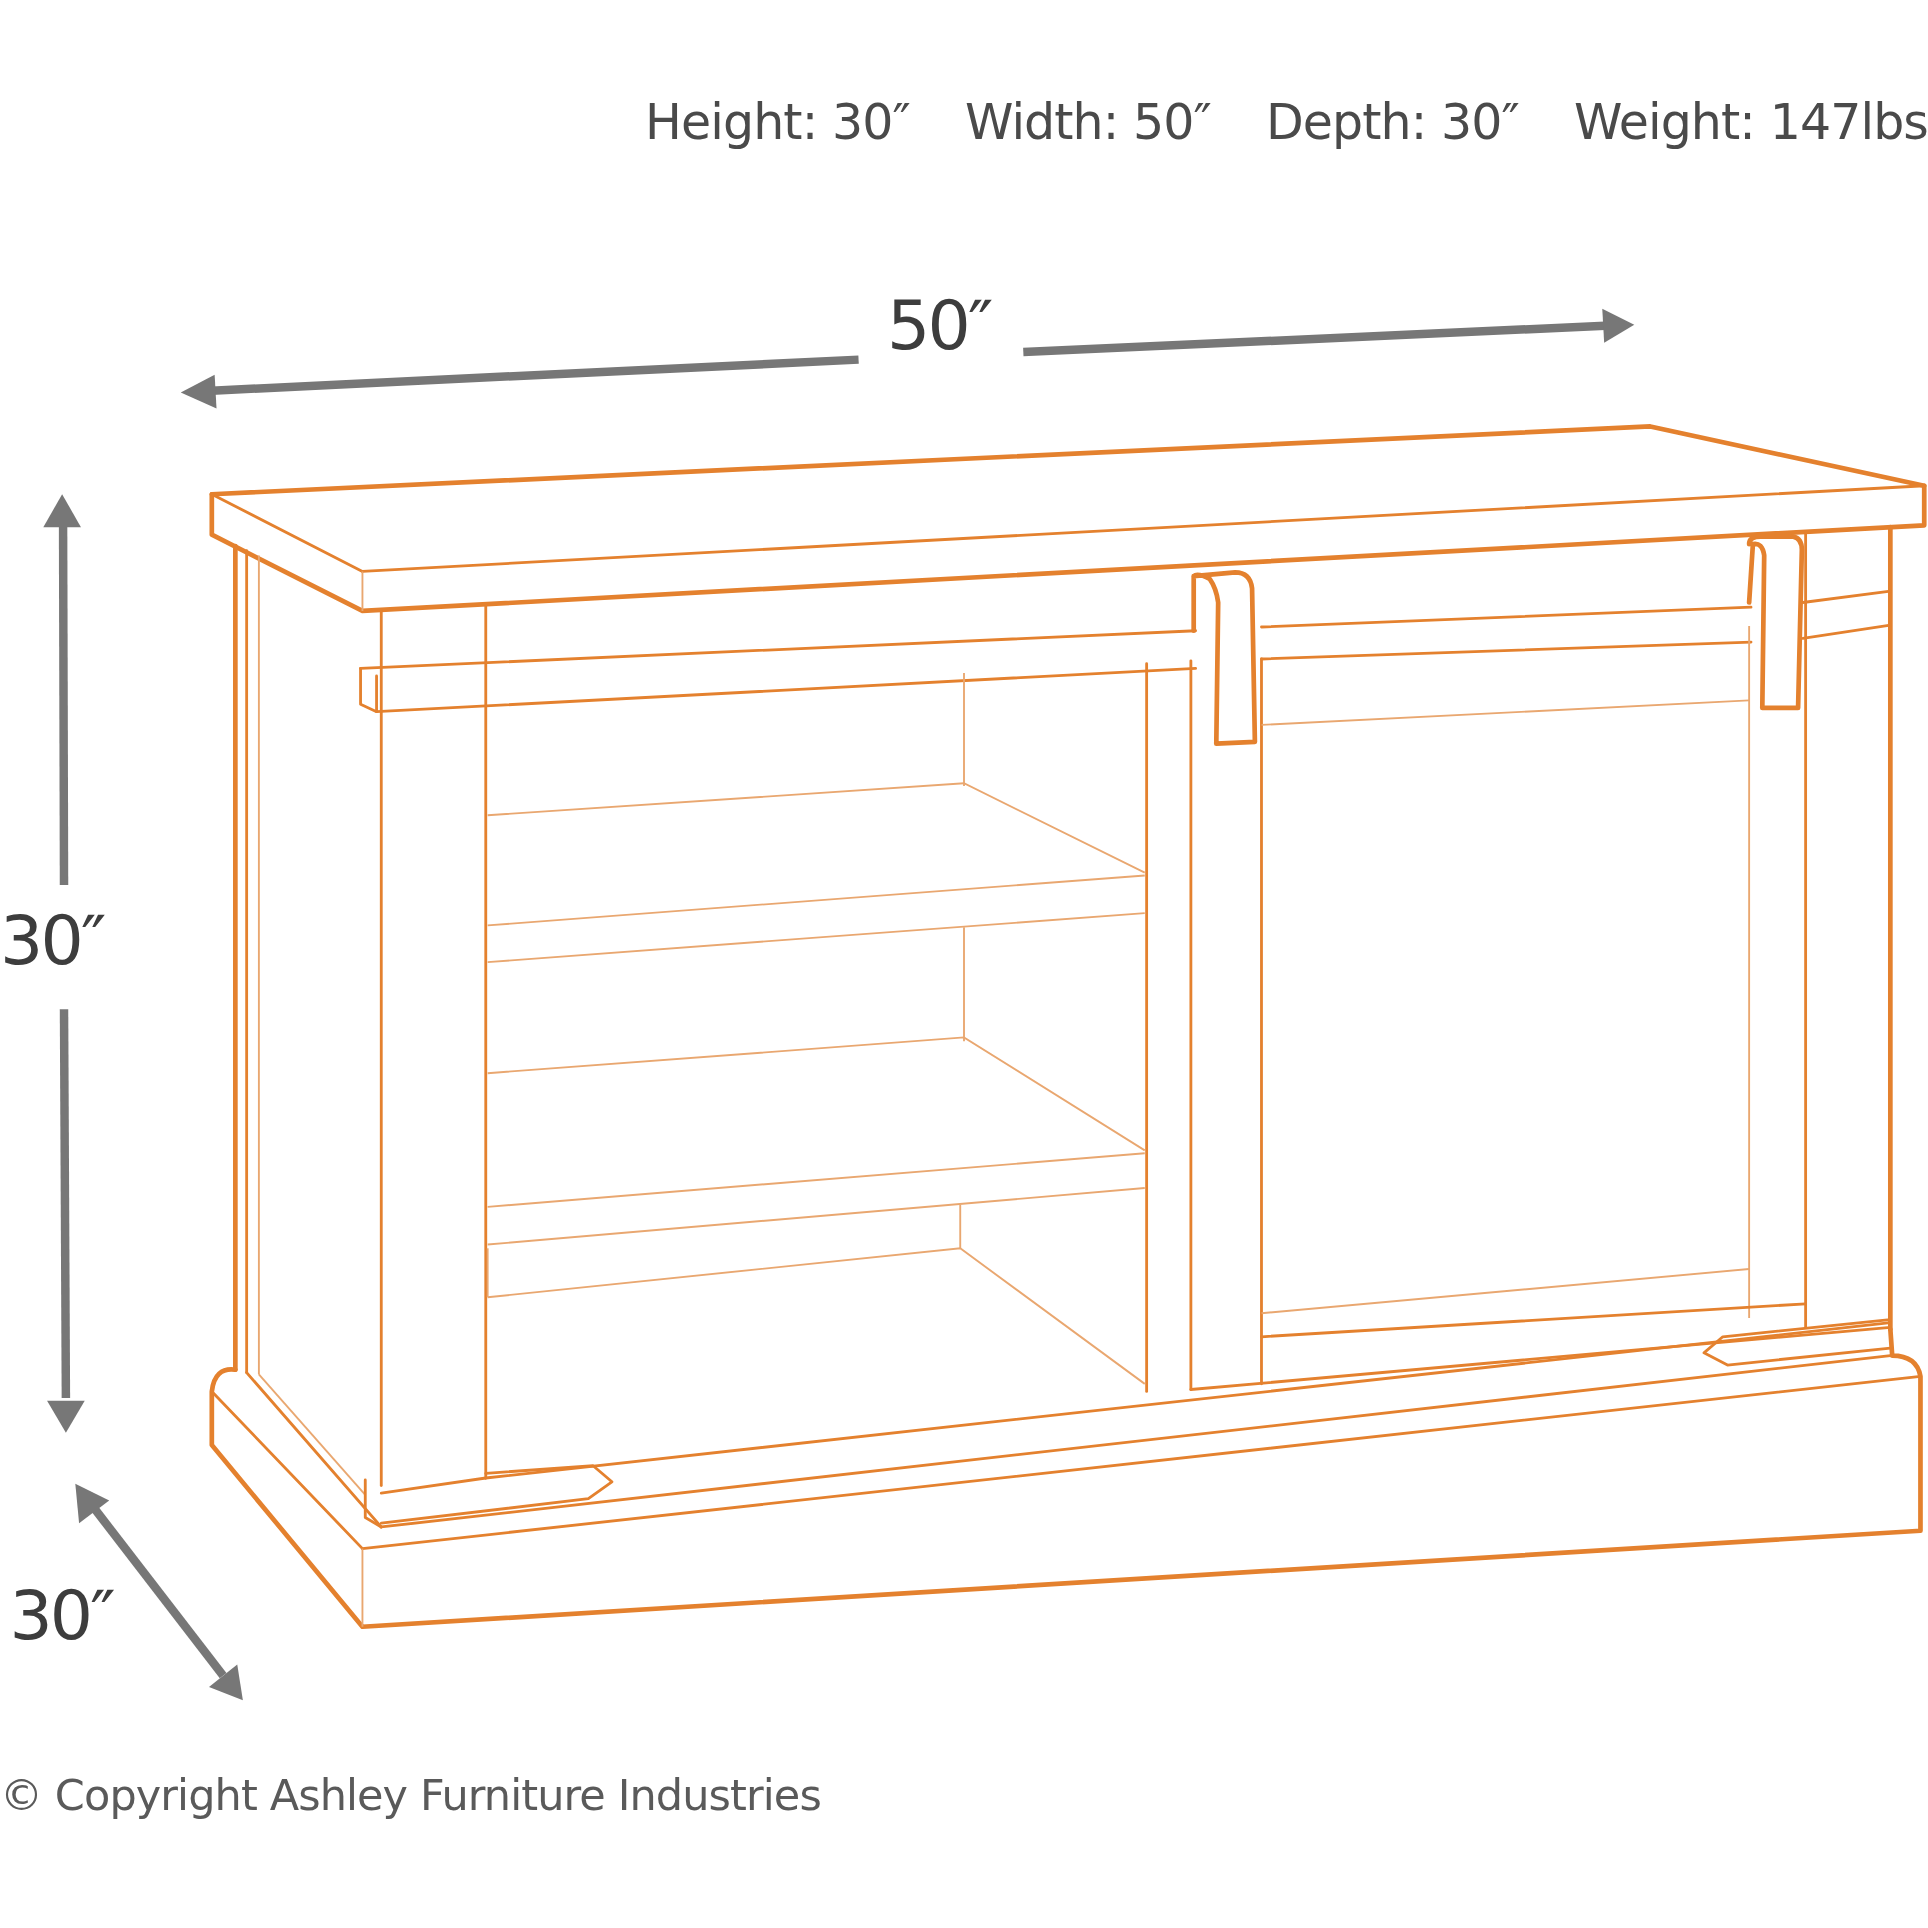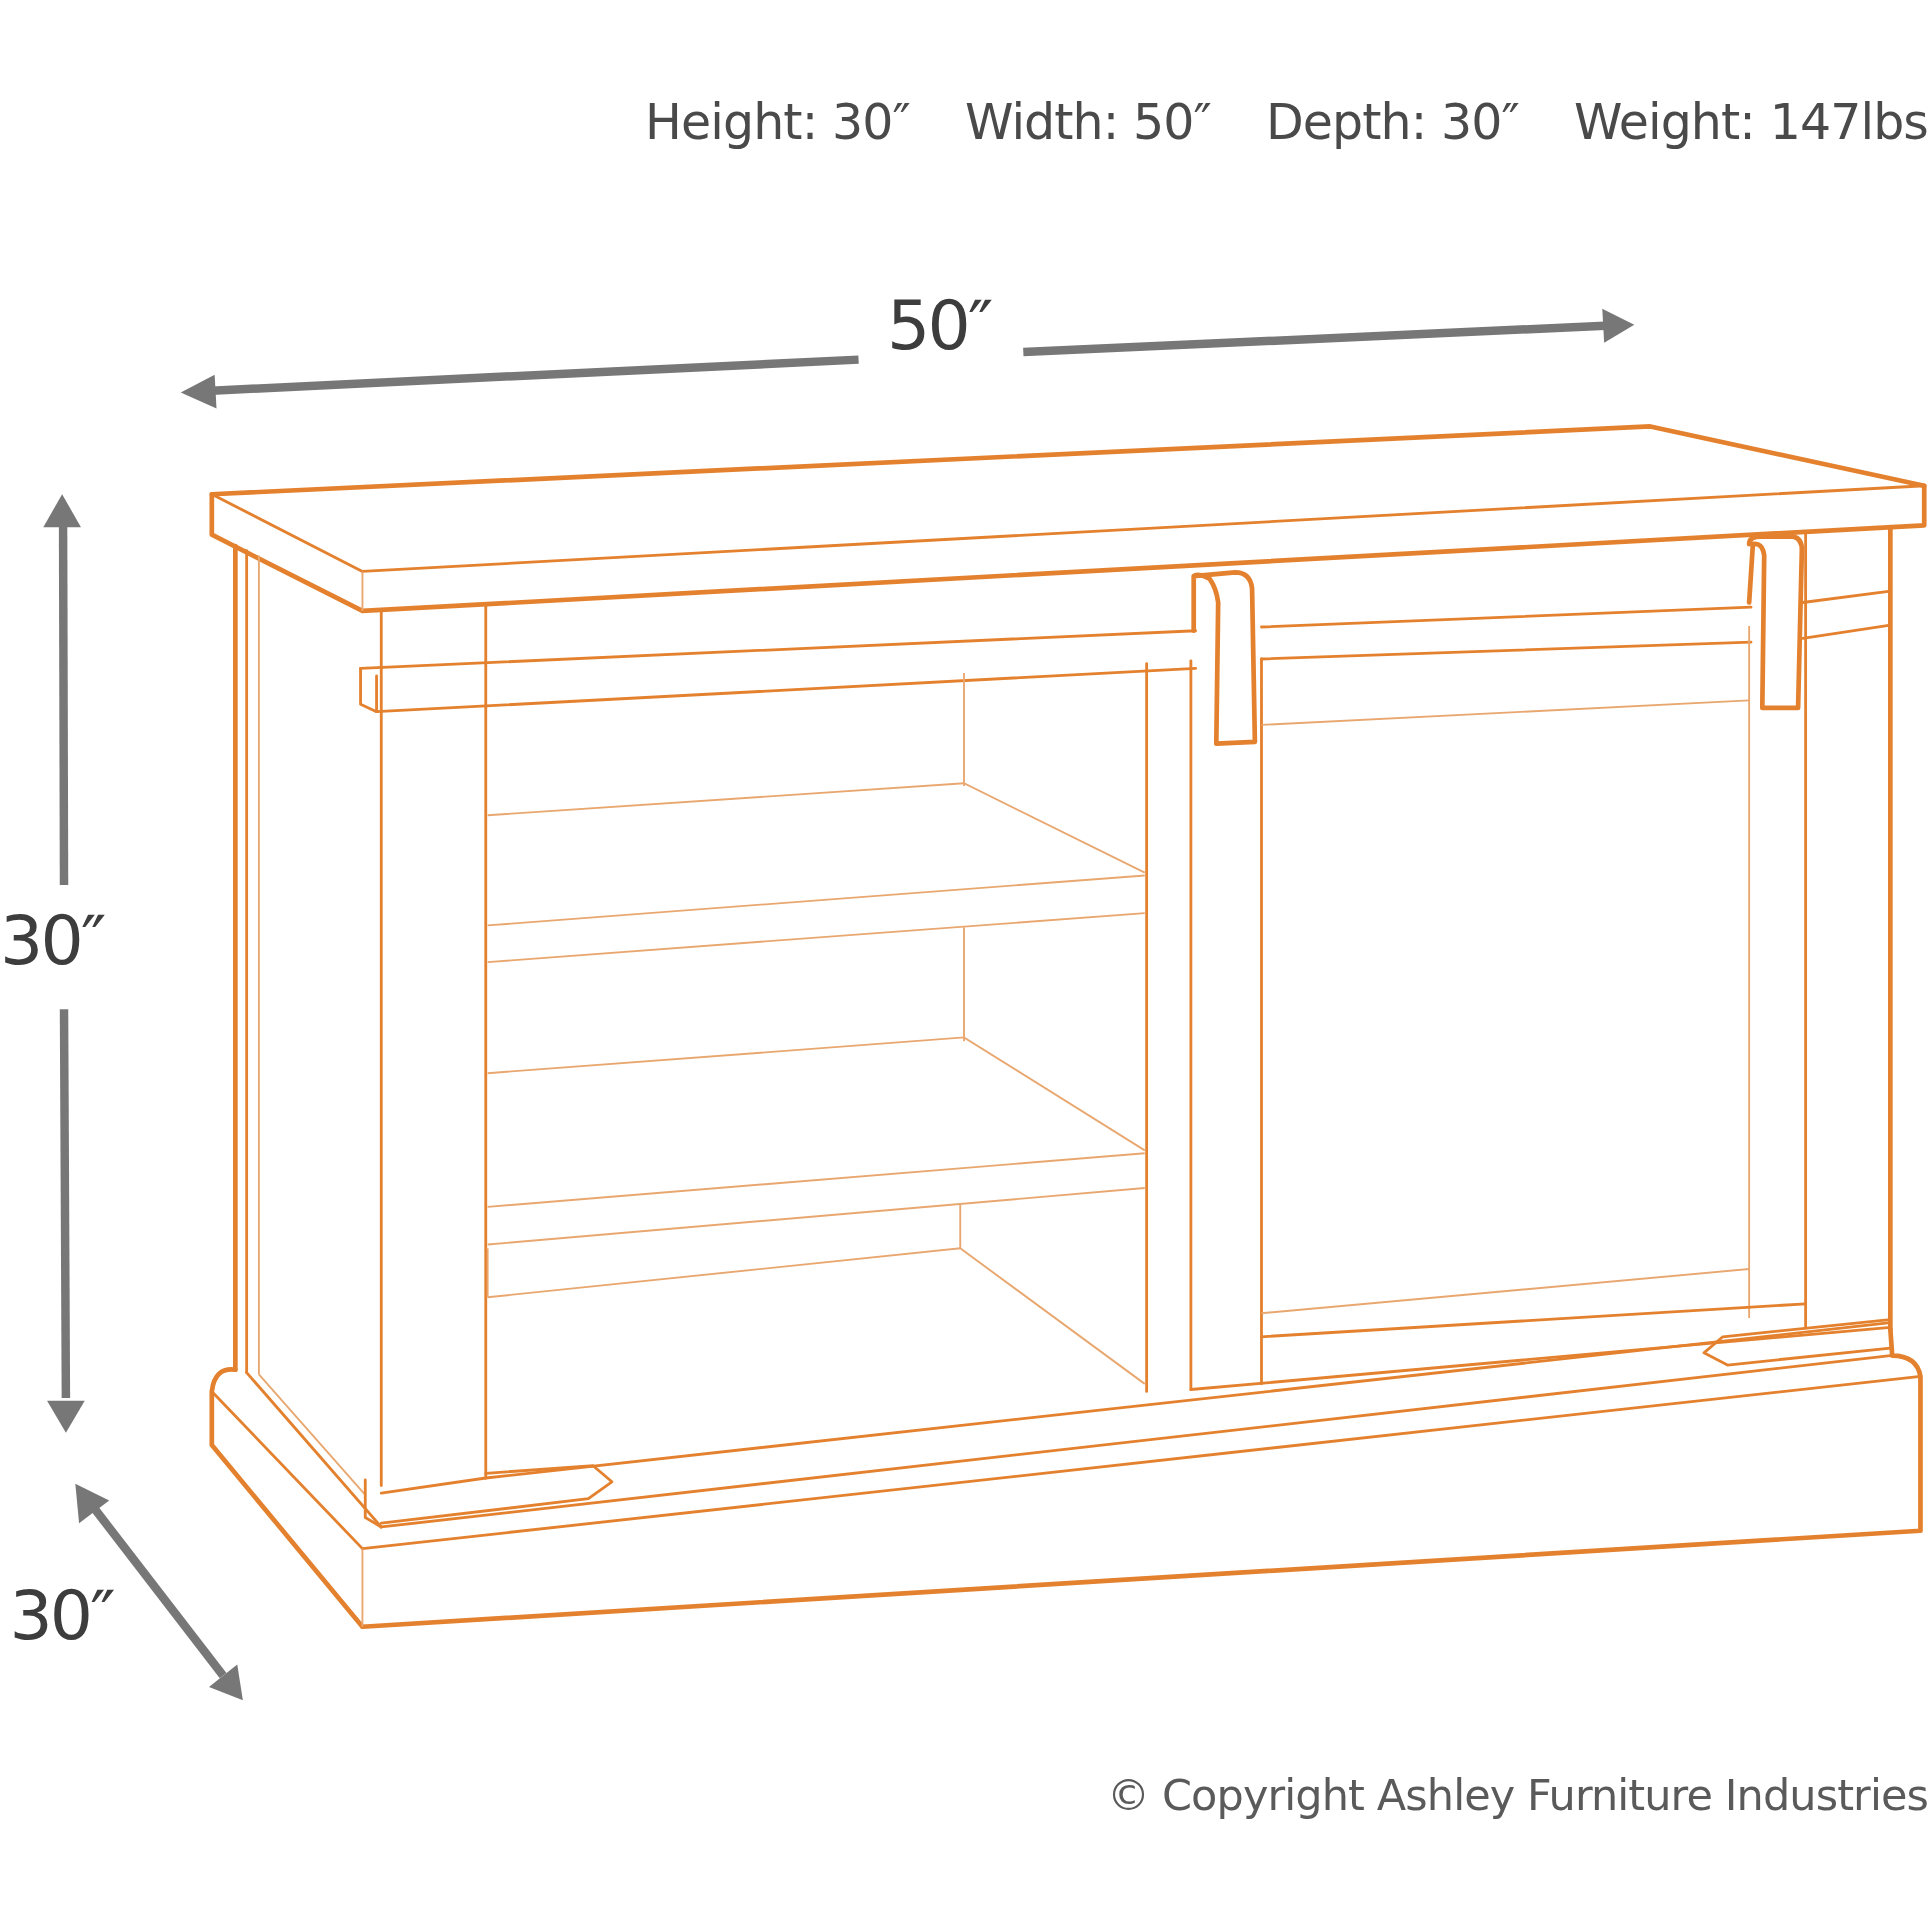--- a/index.html
+++ b/index.html
@@ -12,21 +12,21 @@
   }
   .spec { white-space: nowrap; }
   .dim-label {
     position: absolute; font-family: "DejaVu Sans", sans-serif; color: #3d3d3d;
     font-size: 68px; letter-spacing: -2.8px; line-height: 1;
   }
   #dim-width { left: 887px; top: 292px; }
   #dim-height { left: 0px; top: 907px; }
   #dim-depth { left: 9.4px; top: 1582px; }
   .copyright {
-    position: absolute; top: 1770px; left: 0; width: 1928px; text-align: right;
+    position: absolute; top: 1770px; left: 0; width: 1928px; text-align: left;
     font-family: "DejaVu Sans", sans-serif; font-size: 43px; color: #5a5a5a;
     letter-spacing: -0.9px;
   }
   svg.drawing { position: absolute; left: 0; top: 0; }
   .o { fill: none; stroke: #e4812e; stroke-width: 5; stroke-linejoin: round; stroke-linecap: round; }
   .ot { fill: none; stroke: #e4812e; stroke-width: 3; stroke-linejoin: round; stroke-linecap: round; }
   .of { fill: none; stroke: #e9a770; stroke-width: 2; }
   .arrow { stroke: #777777; stroke-width: 9; fill: none; stroke-linecap: butt; }
   .arrow-head { fill: #777777; }
 </style>

